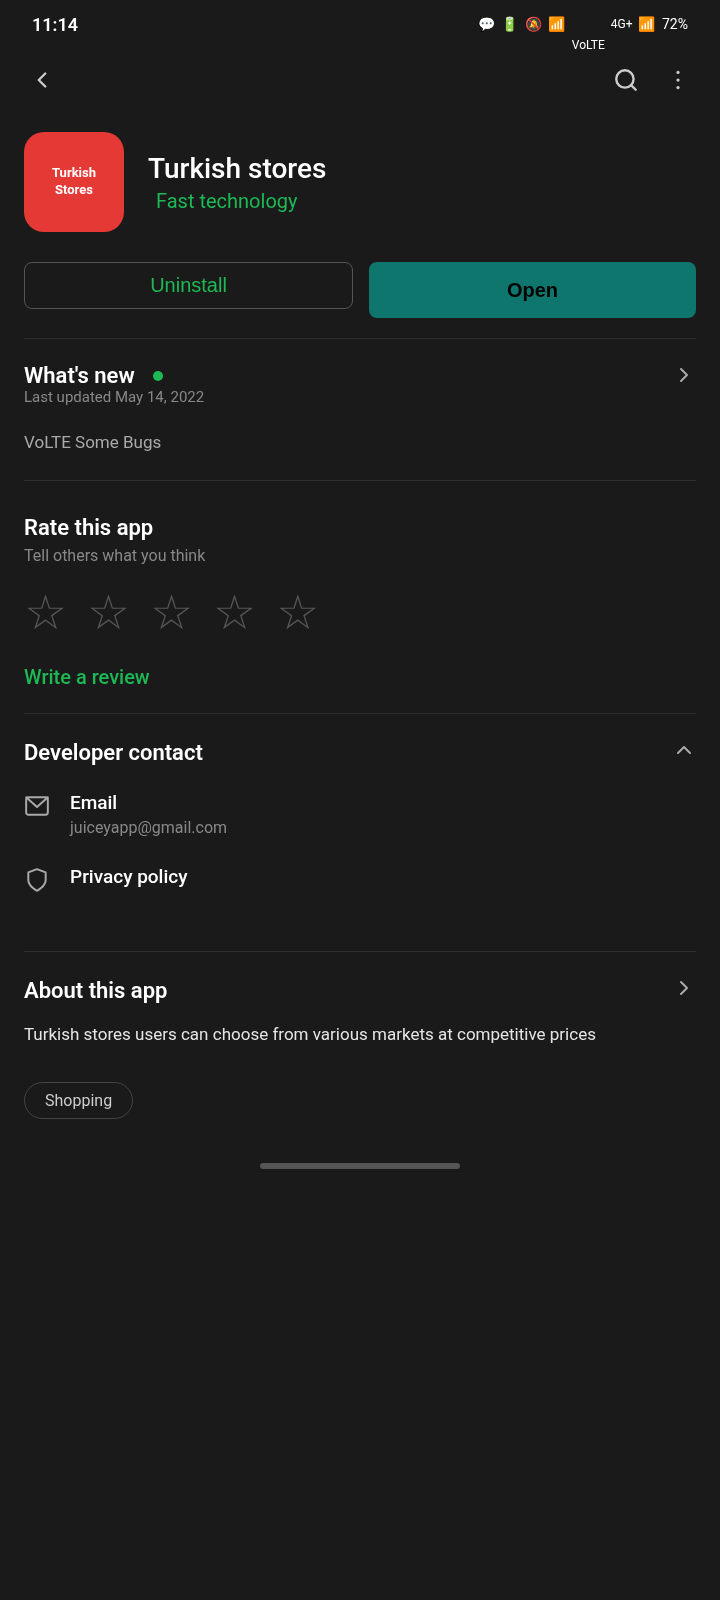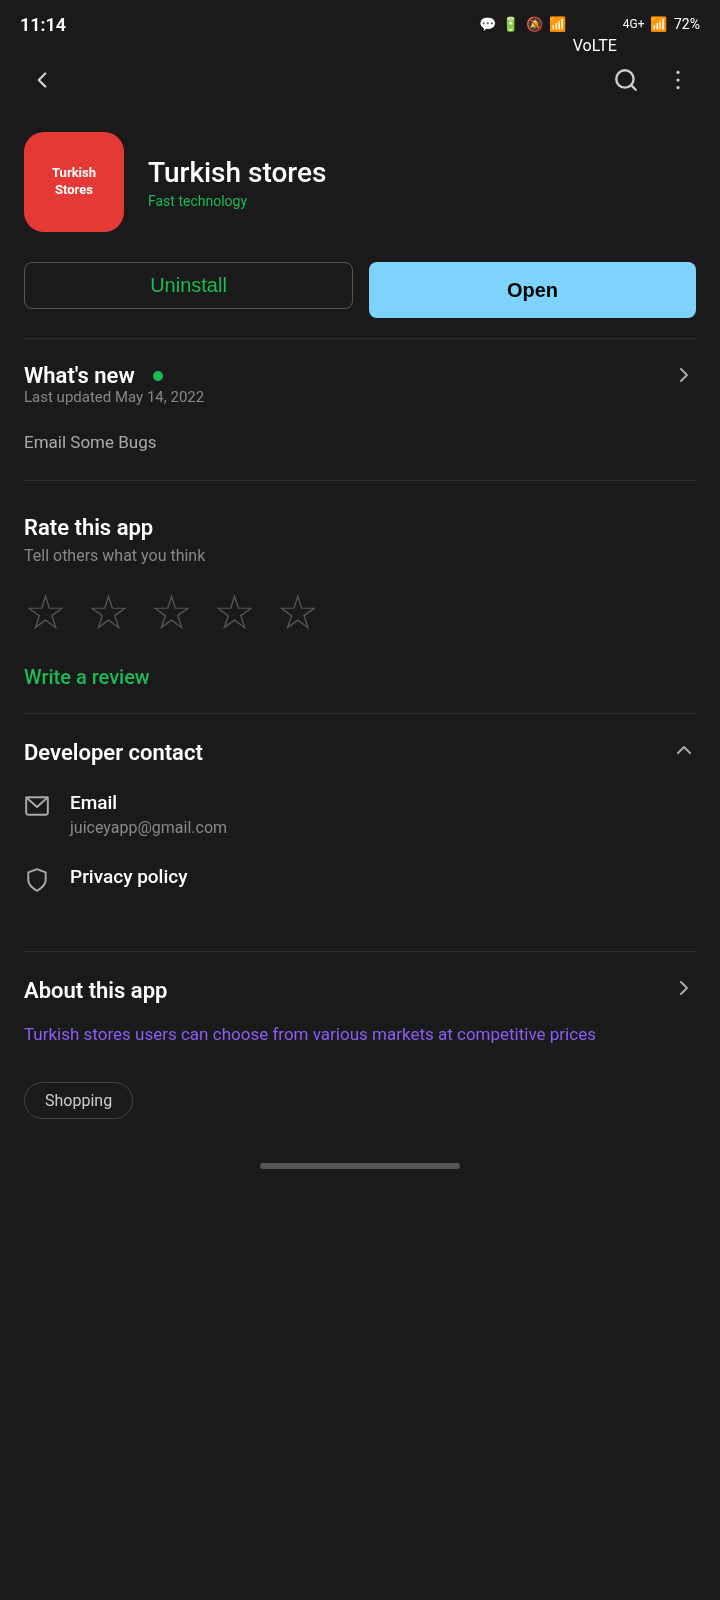--- a/index.html
+++ b/index.html
@@ -13,21 +13,21 @@
       min-height: 1600px;
       overflow-x: hidden;
     }
 
     
     .status-bar {
       background-color: #1a1a1a;
       display: flex;
       justify-content: space-between;
       align-items: center;
-      padding: 8px 20px;
+      padding: 8px 32px;
       height: 48px;
     }
     .status-time {
       font-size: 18px;
       font-weight: 600;
       color: #ffffff;
     }
     .status-icons {
       display: flex;
       align-items: center;
@@ -85,22 +85,23 @@
     .app-info {
       flex: 1;
     }
     .app-name {
       font-size: 28px;
       font-weight: 500;
       color: #ffffff;
       margin-bottom: 4px;
     }
     .app-developer {
-      font-size: 14px;
+      font-size: 20px;
       color: #1db954;
+      margin-left: 8px;
     }
 
     
     .action-buttons {
       display: flex;
       padding: 10px 24px 20px;
       gap: 16px;
     }
     .btn-uninstall {
       flex: 1;
@@ -110,21 +111,21 @@
       border-radius: 8px;
       color: #1db954;
       font-size: 20px;
       font-weight: 500;
       cursor: pointer;
     }
     .btn-open {
       flex: 1;
       height: 56px;
       border: none;
-      background: #7dd3fc;
+      background: #0f766e;
       border-radius: 8px;
       color: #000000;
       font-size: 20px;
       font-weight: 600;
       cursor: pointer;
     }
 
     
     .divider {
       height: 1px;
@@ -258,21 +259,21 @@
       align-items: center;
       margin-bottom: 16px;
     }
     .about-title {
       font-size: 22px;
       font-weight: 600;
       color: #ffffff;
     }
     .about-body {
       font-size: 17px;
-      color: #8b5cf6;
+      color: #e5e5e5;
       line-height: 1.6;
     }
 
     
     .bottom-tag-row {
       padding: 10px 24px 24px;
       display: flex;
       align-items: flex-start;
       gap: 12px;
     }
@@ -294,21 +295,21 @@
 </head>
 <body>
 
 <div class="status-bar">
   <span class="status-time">11:14</span>
   <div class="status-icons">
     <span>💬</span>
     <span>🔋</span>
     <span>🔕</span>
     <span>📶</span>
-    <span style="font-size:16px;margin-top:42px;">VoLTE</span>
+    <span style="font-size:12px;margin-top:42px;">VoLTE</span>
     <span style="font-size:12px;">4G+</span>
     <span>📶</span>
     <span style="font-size:14px;color:#fff;">72%</span>
   </div>
 </div>
 
 <div class="top-nav">
   <div class="nav-icon">
     <svg width="26" height="26" viewBox="0 0 24 24" fill="none" stroke="#cccccc" stroke-width="2.2" stroke-linecap="round" stroke-linejoin="round">
       <polyline points="15 18 9 12 15 6"></polyline>
@@ -356,21 +357,21 @@
         <div class="green-dot"></div>
       </div>
       <div class="section-subtitle">Last updated May 14, 2022</div>
     </div>
     <div class="arrow-icon">
       <svg width="24" height="24" viewBox="0 0 24 24" fill="none" stroke="#aaaaaa" stroke-width="2" stroke-linecap="round" stroke-linejoin="round">
         <polyline points="9 18 15 12 9 6"></polyline>
       </svg>
     </div>
   </div>
-  <div class="section-body">Email Some Bugs</div>
+  <div class="section-body">VoLTE Some Bugs</div>
 </div>
 
 <div class="divider"></div>
 
 <div class="rate-section">
   <div class="rate-title">Rate this app</div>
   <div class="rate-subtitle">Tell others what you think</div>
   <div class="stars-row">
     <span class="star">☆</span>
     <span class="star">☆</span>

